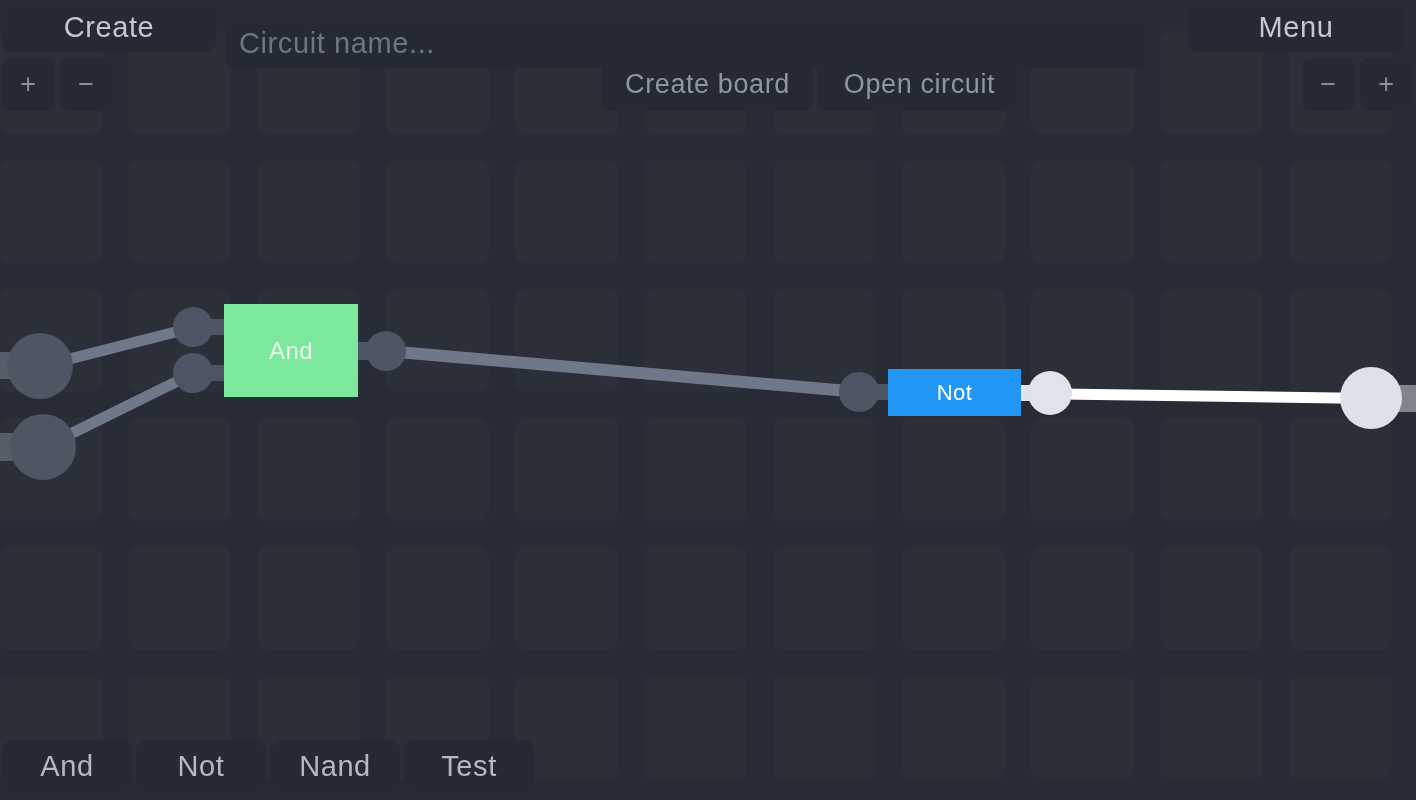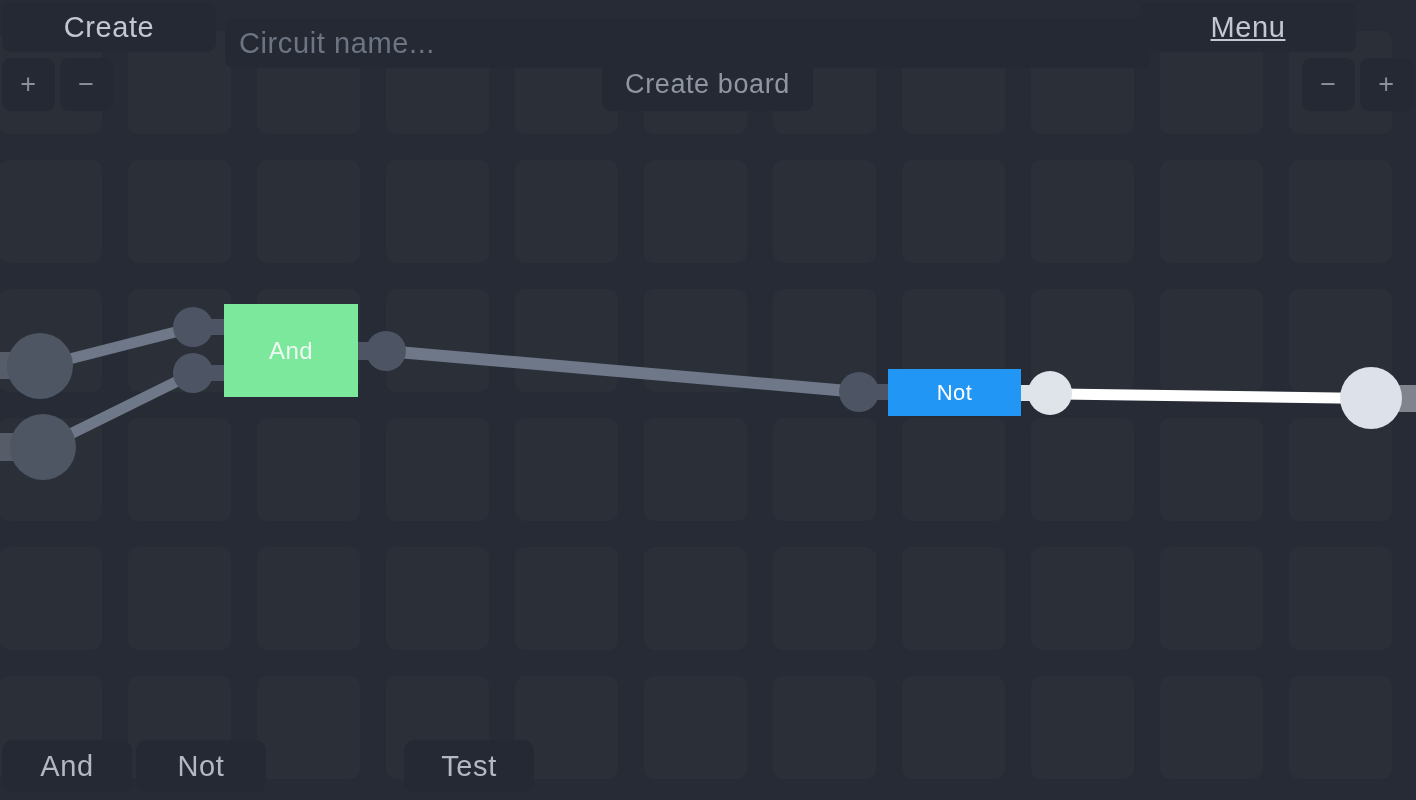--- a/index.html
+++ b/index.html
@@ -137,26 +137,28 @@
       <div class="node" style="left: 366px; top: 331px; width: 40px; height: 40px; background: rgb(77, 85, 100);"></div>
       <div class="node" style="left: 839px; top: 372px; width: 40px; height: 40px; background: rgb(77, 85, 100);"></div>
       <div class="node" style="left: 1028px; top: 371px; width: 44px; height: 44px; background: rgb(223, 227, 234);"></div>
       <div class="node" style="left: 1340px; top: 367px; width: 62px; height: 62px; background: rgb(221, 226, 234);"></div>
     </div>
 
   <button class="btn big" style="left:2px;width:214px;text-align:center;">Create</button>
 
   <input id="circuit-name" type="text" placeholder="Circuit name..." style="">
 
-  <button class="btn big" style="left:1140px;width:216px;text-decoration:underline;">Menu</button>
+  <button class="btn big" style="left:1188px;width:216px;">Menu</button>
 
   <button class="btn zoom" style="left:2px;">+</button>
   <button class="btn zoom" style="left:60px;">−</button>
 
   <button class="btn action" style="left:602px;width:211px;">Create board</button>
+  <button class="btn action" style="left:817px;width:205px;">Open circuit</button>
 
   <button class="btn zoom" style="left:1302px;">−</button>
   <button class="btn zoom" style="left:1360px;">+</button>
 
   <button class="btn palette" style="left:2px;width:130px;">And</button>
   <button class="btn palette" style="left:136px;width:130px;">Not</button>
+  <button class="btn palette" style="left:270px;width:130px;">Nand</button>
   <button class="btn palette" style="left:404px;width:130px;">Test</button>
 </div>
 
 </body></html>

